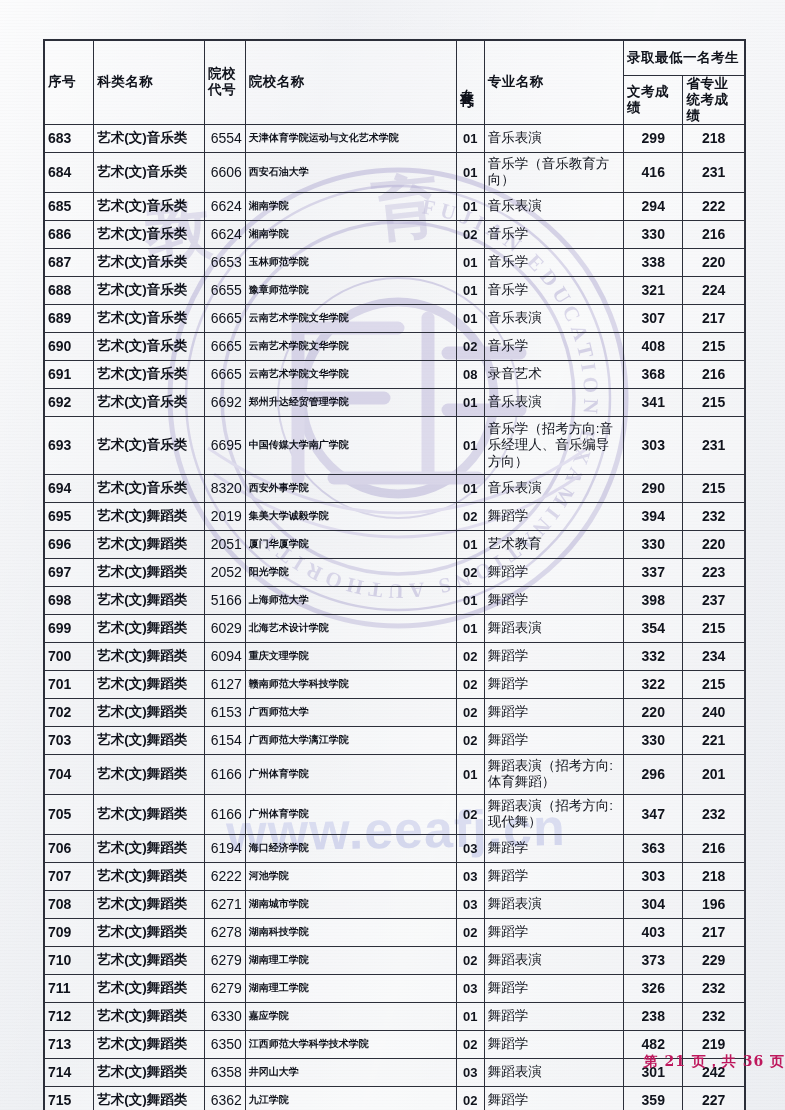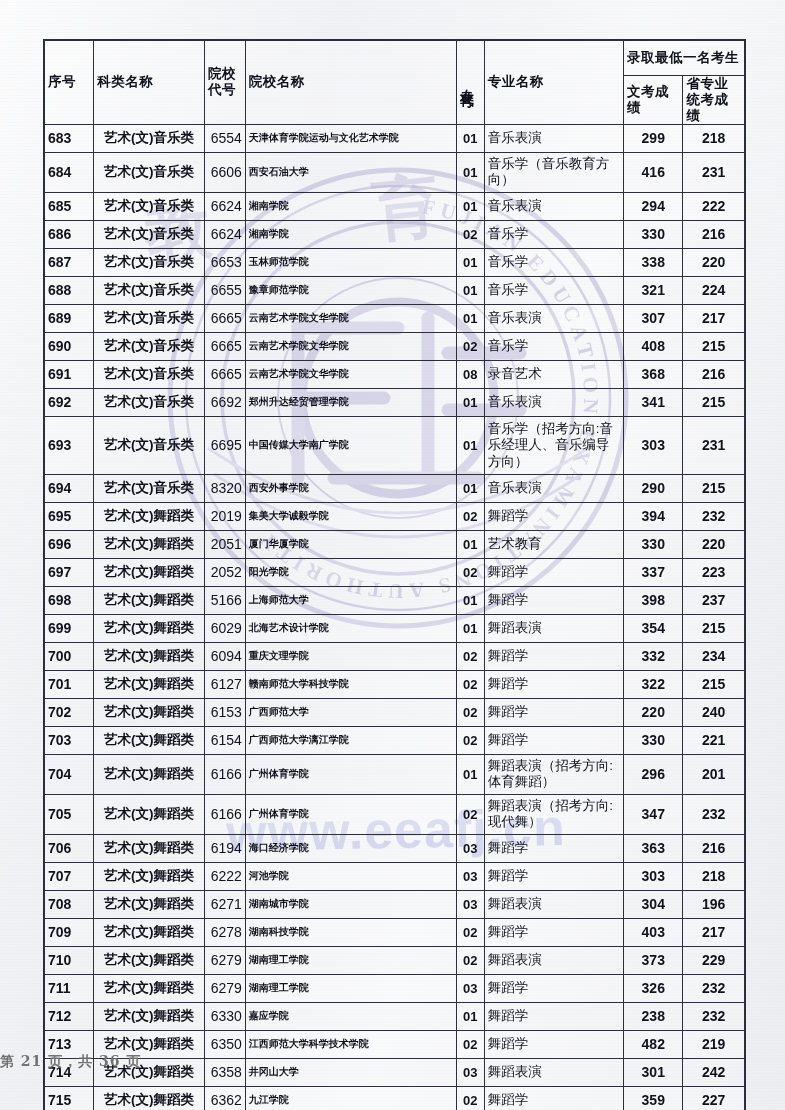--- a/index.html
+++ b/index.html
@@ -95,21 +95,21 @@
     font-size: 13.5px;
     text-align: left;
     line-height: 1.18;
     letter-spacing: .5px;
     height: 34px;
   }
   
   table.grid { outline: 1px solid #2c2f3a; }
 
   td.c-seq   { width: 48px;  text-align: left; font-size: 14px; font-weight: 700; }
-  td.c-cat   { width: 108px; text-align: center; font-size: 13.5px; font-weight: 700; }
+  td.c-cat   { width: 108px; font-size: 13.5px; font-weight: 700; }
   td.c-code  { width: 40px;  text-align: right; font-size: 14px; font-weight: 400; }
   td.c-school{ width: 206px; text-align: left;  font-size: 10px; font-weight: 700; padding-left: 5px;}
   td.c-mcode { width: 27px;  text-align: center; font-size: 13px; font-weight: 700; }
   td.c-major { width: 136px; text-align: left;  font-size: 13.5px; font-weight: 400; padding-left: 5px; line-height: 1.22;}
   td.c-wen   { width: 58px;  text-align: center; font-size: 14px; font-weight: 700; }
   td.c-sheng { width: 60px;  text-align: center; font-size: 14px; font-weight: 700; }
 
   tr.data-row { height: 28px; }
   tr.data-row.tall  { height: 40px; padding-left: 36px; }
   tr.data-row.tall3 { height: 58px; }
@@ -134,25 +134,25 @@
     letter-spacing: 2px;
     line-height: 1;
   }
 
   
   #footer {
     position: absolute;
     left: 0;
     top: 1053px;
     width: 785px;
-    text-align: left;
+    text-align: right;
     font-family: "DejaVu Serif", "Liberation Serif", serif;
     font-size: 14px;
     font-weight: 700;
-    color: #737373;
+    color: #be185d;
     letter-spacing: 1px;
   }
 </style>
 </head>
 <body>
 
 <div id="paper"></div>
 
 <svg id="watermark" viewBox="0 0 500 500">
   <defs>

